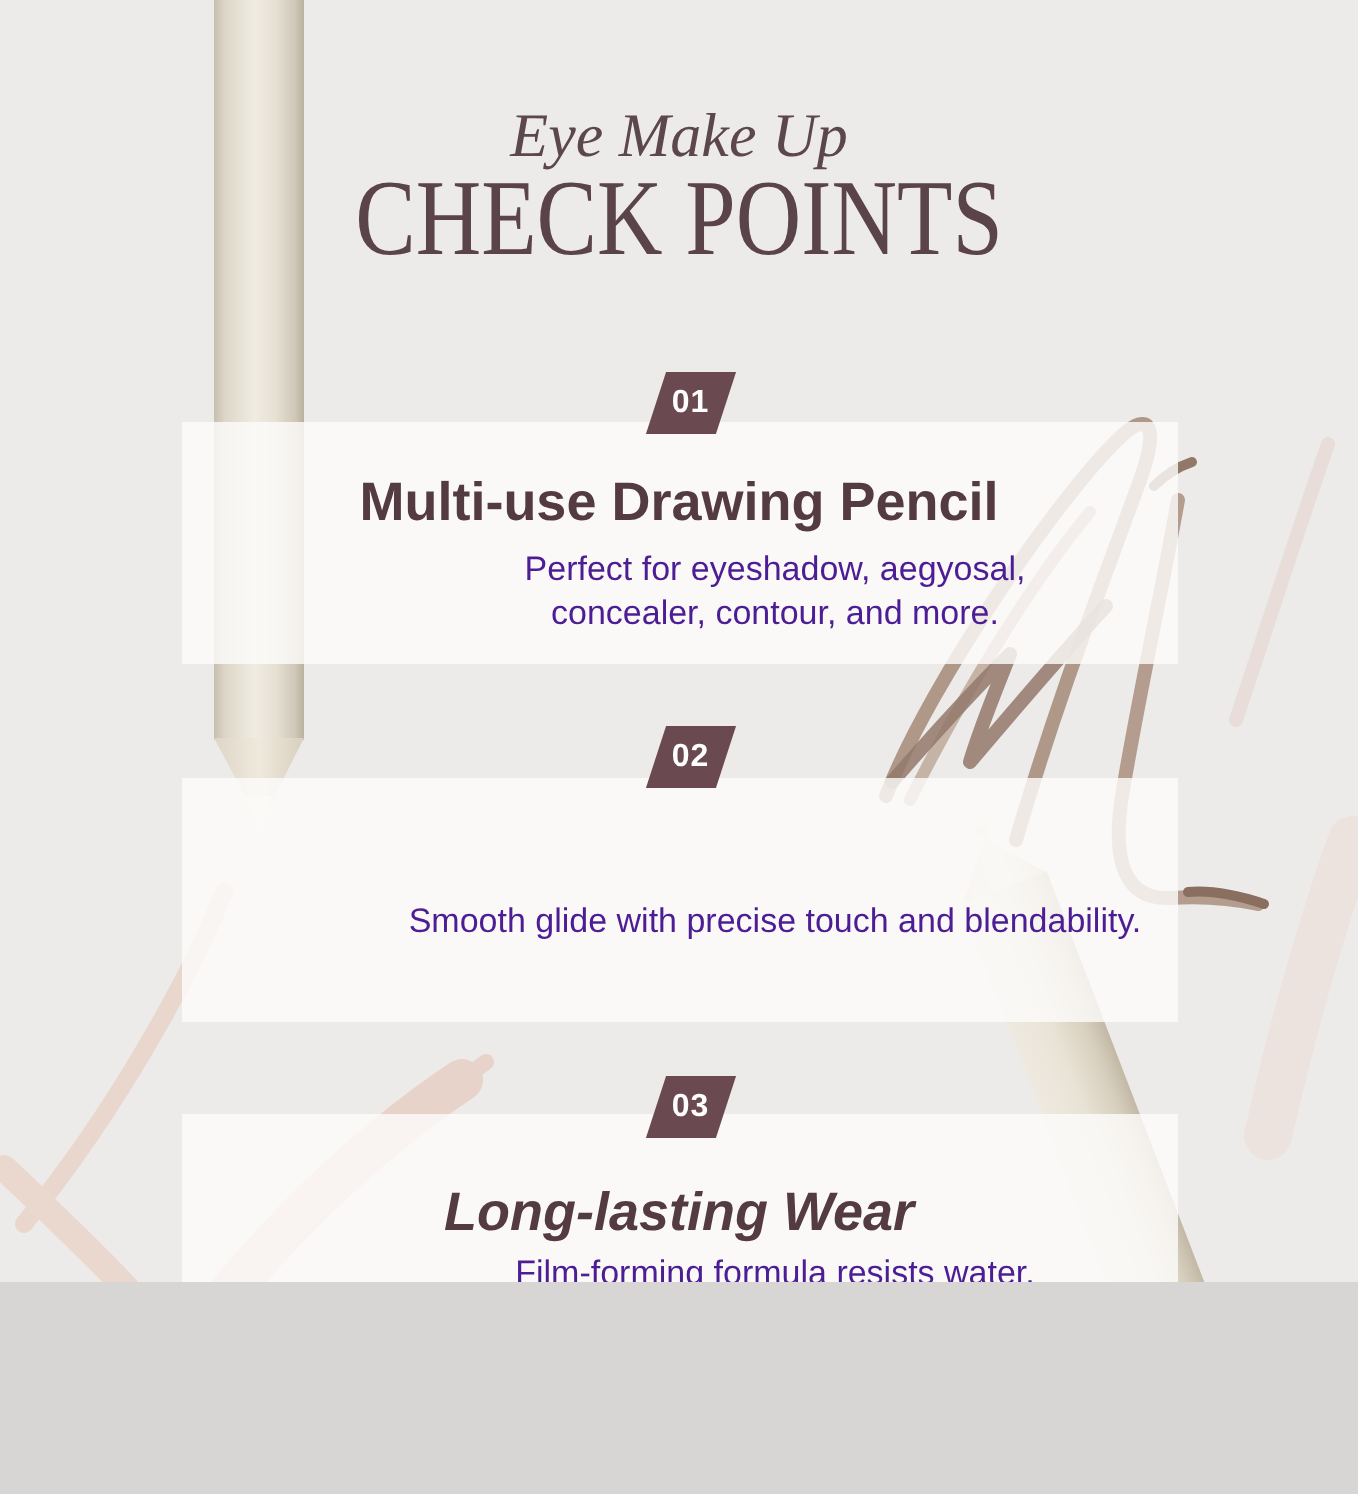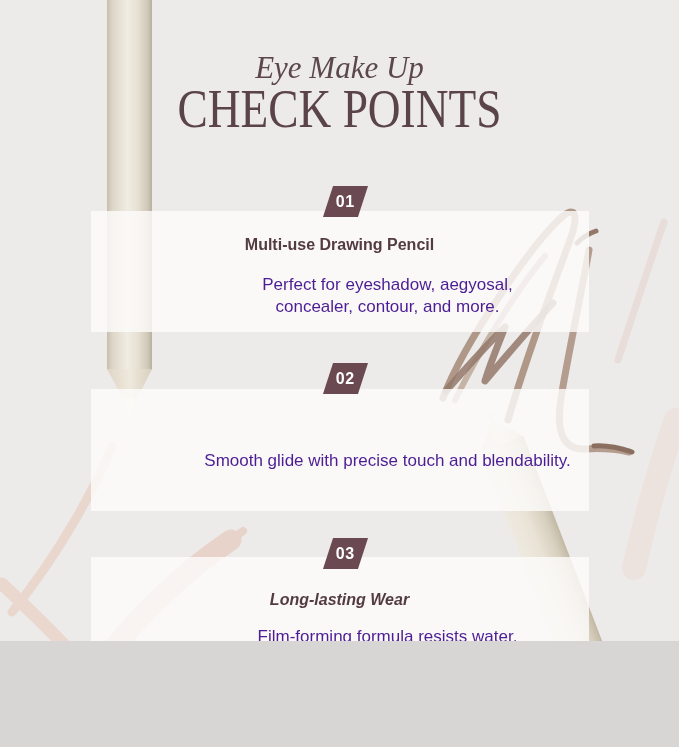--- a/index.html
+++ b/index.html
@@ -73,21 +73,21 @@
   .badge {
     position:absolute; left:328px; width:35px; height:31px; z-index:4;
     background:#6b4950; transform:skewX(-18deg);
     display:flex; align-items:center; justify-content:center;
   }
   .badge span {
     transform:skewX(18deg); color:#ffffff;
     font-size:16px; font-weight:bold; letter-spacing:0.5px;
   }
   #badge-1 { top:186px; } #badge-2 { top:363px; } #badge-3 { top:538px; }
-  .heading { font-size:16px; font-weight:bold; color:#533b41; }
+  .heading { font-size:27px; font-weight:bold; color:#533b41; }
   #heading-1 { top:236px; } #heading-2 { top:416px; } #heading-3 { top:591px;font-style:italic; }
   .body-copy {
     font-size:17px; line-height:22px; color:#4c1d95; white-space:pre-line;padding-left:48px;
   }
   #body-1 { top:274px; } #body-2 { top:450px;text-align:center; } #body-3 { top:626px; }
 </style>
 </head>
 <body>
 
 <div id="stage">

